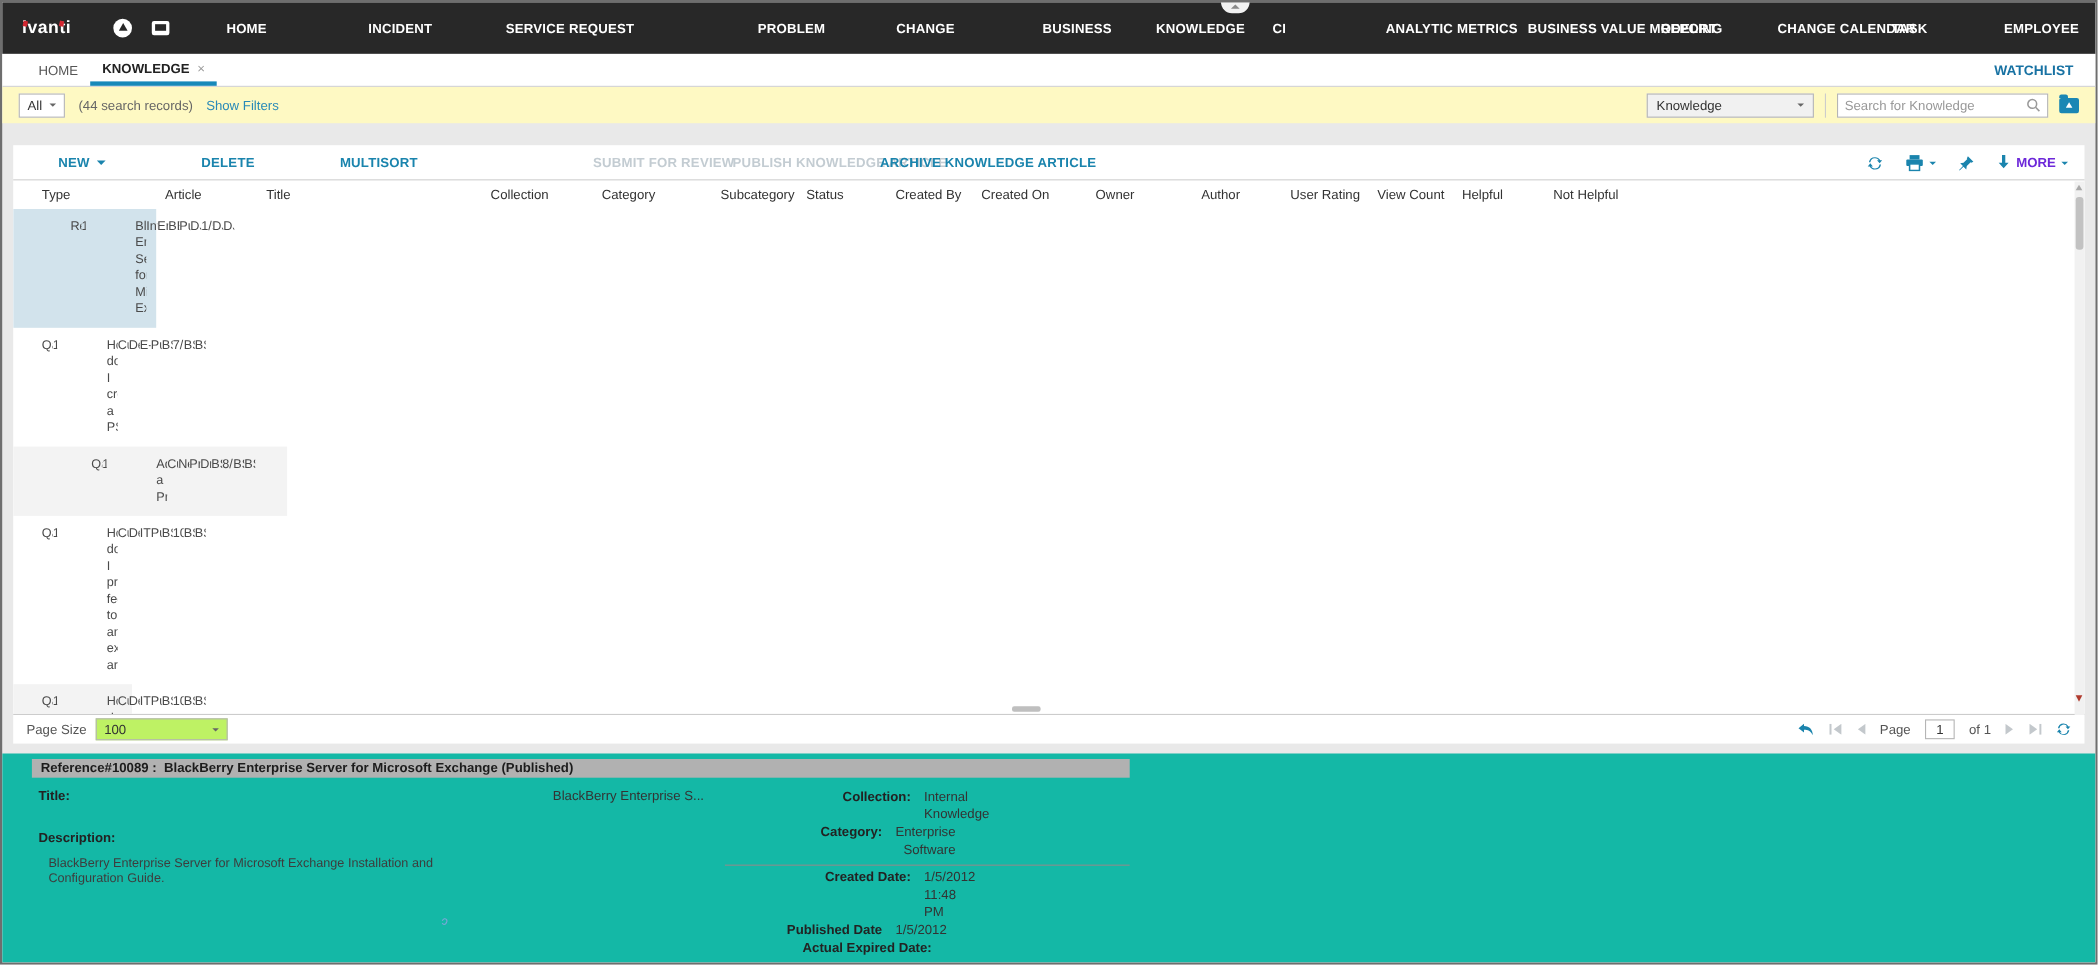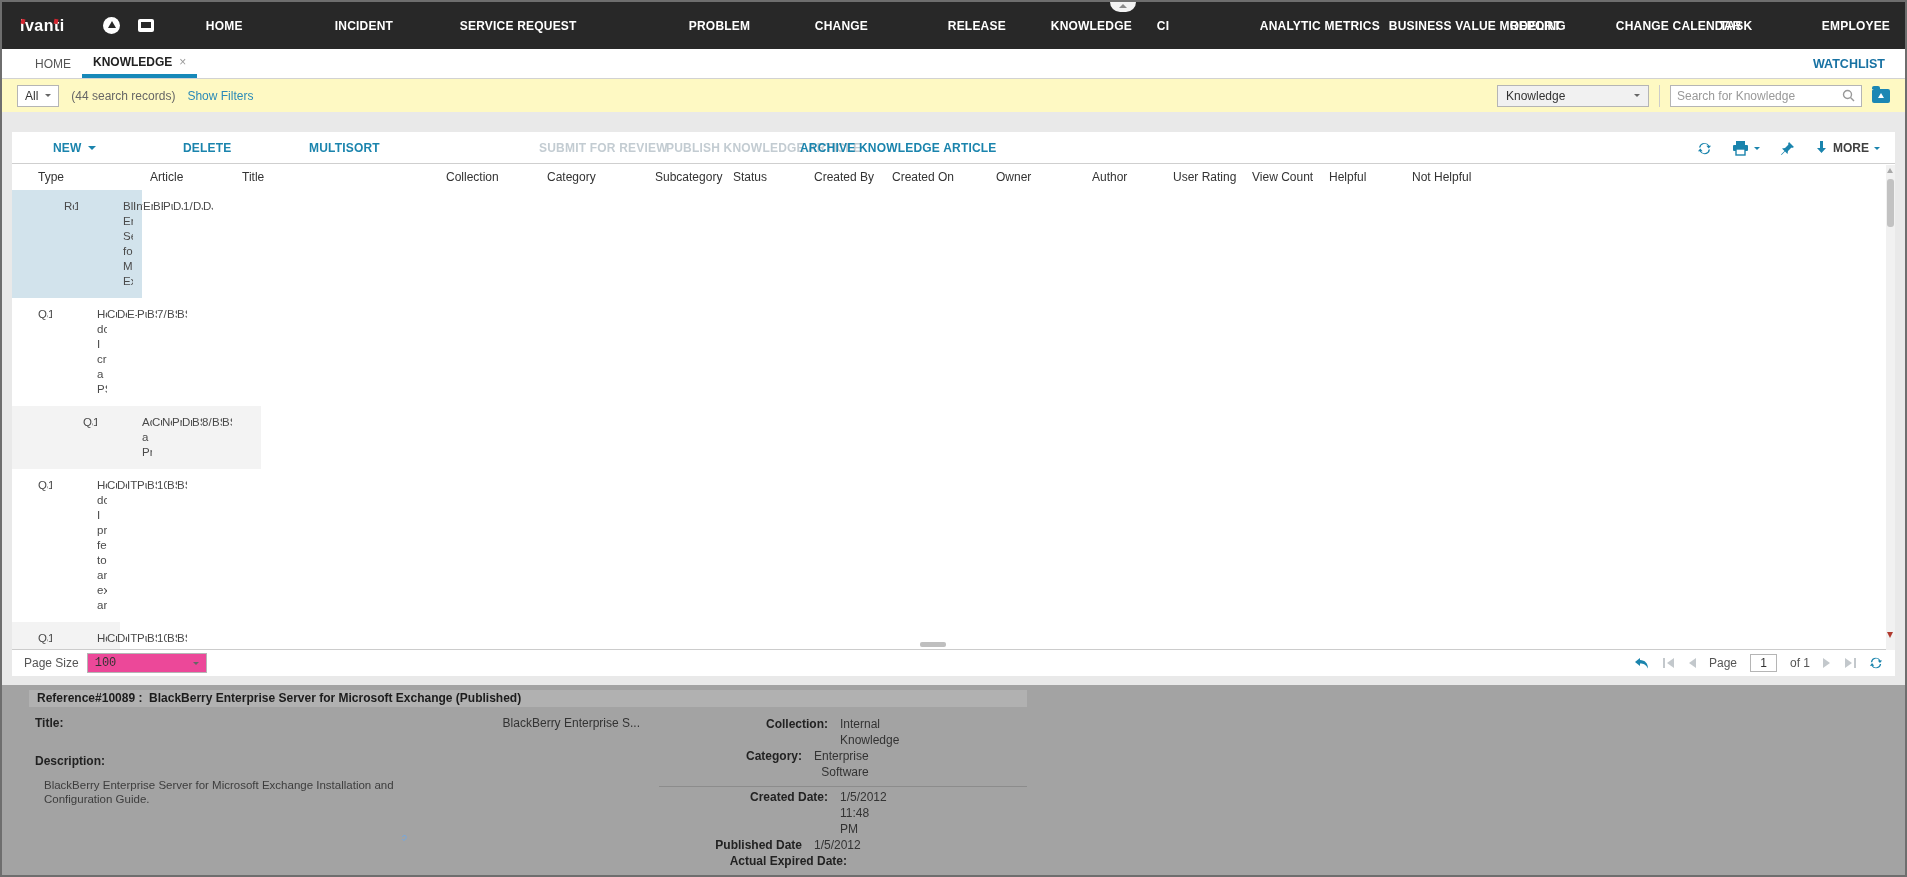--- a/index.html
+++ b/index.html
@@ -60,21 +60,21 @@
 
   
   .gridpanel { margin:0 10px; background:#fff; flex-shrink:0; position:relative; }
   .toolbar { height:32px; display:flex; align-items:center; padding:0 15px; gap:26px; border-bottom:1px solid #cfcfcf; }
   .tbtn { font-size:12px; font-weight:700; color:#1a84ad; letter-spacing:.2px; cursor:pointer; display:flex; align-items:center; gap:6px; white-space:nowrap; }
   .tbtn .caret { display:none; border-top-color:#1a84ad; }
   .tbtn.dropdown .caret { display:inline-block; }
   .tbtn.disabled { color:#c3ccd2; cursor:default; }
   .toolbar-right { margin-left:auto; display:flex; align-items:center; gap:20px; color:#1a84ad; }
   .icon-btn { display:flex; align-items:center; gap:5px; cursor:pointer; }
-  .more-label { font-size:12px; font-weight:700; color:#404040; }
+  .more-label { font-size:12px; font-weight:700; color:#6d28d9; }
 
   .cols { height:26px; display:flex; align-items:center; font-size:12px; color:#333; }
   .hcell { overflow:hidden; white-space:nowrap; padding-right:10px; }
   .rows { height:459px; overflow:hidden; position:relative; }
   .grid-row { display:flex; width:1483px; font-size:11.5px; color:#4a4a4a; cursor:pointer; }
   .rows > .grid-row:nth-child(even) { background:#f3f3f3; }
   .rows > .grid-row.selected { background:#d2e3ec; }
   .cell { padding:9px 10px 9px 0; overflow:hidden; white-space:nowrap; line-height:15px; }
   .i0 { width:130px; padding-left:26px; }
   .i1 { width:55px;  text-align:right; padding-right:4px; }
@@ -89,28 +89,28 @@
   .vscroll { position:absolute; top:33px; right:0; width:9px; height:485px; background:#f1f1f1; }
   .vscroll .up { position:absolute; top:3px; left:1px; width:0; height:0;
       border-left:3.5px solid transparent; border-right:3.5px solid transparent; border-bottom:5px solid #a9a9a9; }
   .vscroll .thumb { position:absolute; top:14px; left:1px; width:7px; height:48px; background:#c2c2c2; border-radius:3px; }
   .vscroll .down { position:absolute; bottom:12px; left:1px; width:0; height:0;
       border-left:3.5px solid transparent; border-right:3.5px solid transparent; border-top:6px solid #b03a2e; }
   .hscroll-thumb { position:absolute; bottom:2px; left:908px; width:26px; height:5px; background:#bfbfbf; border-radius:2px; }
 
   
   .pagesizebar { height:27px; border-top:1px solid #ccc; display:flex; align-items:center; padding:0 12px; font-size:12px; color:#555; }
-  .ps-select { width:120px; height:20px; border:1px solid #b5b5b5; background:#ec4899; display:flex; align-items:center;
-      justify-content:space-between; padding:0 7px; margin-left:8px; color:#333; cursor:pointer;font-family:Liberation Mono, monospace; }
+  .ps-select { width:120px; height:20px; border:1px solid #b5b5b5; background:#bef264; display:flex; align-items:center;
+      justify-content:space-between; padding:0 7px; margin-left:8px; color:#333; cursor:pointer; }
   .pager { margin-left:auto; display:flex; align-items:center; gap:13px; }
   .pager .lbl { color:#555; }
   .page-input { width:27px; height:18px; border:1px solid #b5b5b5; font-size:12px; text-align:center; color:#333; font-family:inherit; outline:none; }
 
   
-  .detail { background:#a3a3a3; flex:1; position:relative; font-size:12px; color:#333; }
+  .detail { background:#14b8a6; flex:1; position:relative; font-size:12px; color:#333; }
   .detail-header { margin:5px 0 0 27px; width:998px; height:17px; line-height:17px; background:#b1b1b1;
       color:#1c1c1c; font-weight:700; padding-left:8px; font-size:12px; white-space:pre; }
   .detail-left { position:absolute; left:33px; top:31px; width:605px; }
   .title-row { display:flex; justify-content:space-between; }
   .lbl-b { font-weight:700; color:#222; }
   .desc-label { margin-top:24px; }
   .desc-text { margin:10px 0 0 9px; width:372px; font-size:11.5px; line-height:14px; color:#3d3d3d; }
   .detail-right { position:absolute; left:657px; top:29px; width:368px; }
   .dgroup { padding:2px 0 6px 0; border-bottom:1px solid #8c8c8c; }
   .dgroup.last { border-bottom:none; }
@@ -136,21 +136,21 @@
       <span class="circle-icon"></span>
       <span class="chat-icon"></span>
     </div>
     <div class="menu">
 
     <span class="menu-item i0">HOME</span>
         <span class="menu-item i1">INCIDENT</span>
         <span class="menu-item i2">SERVICE REQUEST</span>
         <span class="menu-item i3">PROBLEM</span>
         <span class="menu-item i4">CHANGE</span>
-        <span class="menu-item i5">RELEASE</span>
+        <span class="menu-item i5">BUSINESS</span>
         <span class="menu-item i6">KNOWLEDGE</span>
         <span class="menu-item i7">CI</span>
         <span class="menu-item i8">ANALYTIC METRICS</span>
         <span class="menu-item i9">BUSINESS VALUE MODELING</span>
         <span class="menu-item i10">REPORT</span>
         <span class="menu-item i11">CHANGE CALENDAR</span>
         <span class="menu-item i12">TASK</span>
         <span class="menu-item i13">EMPLOYEE</span>
       </div>
 

